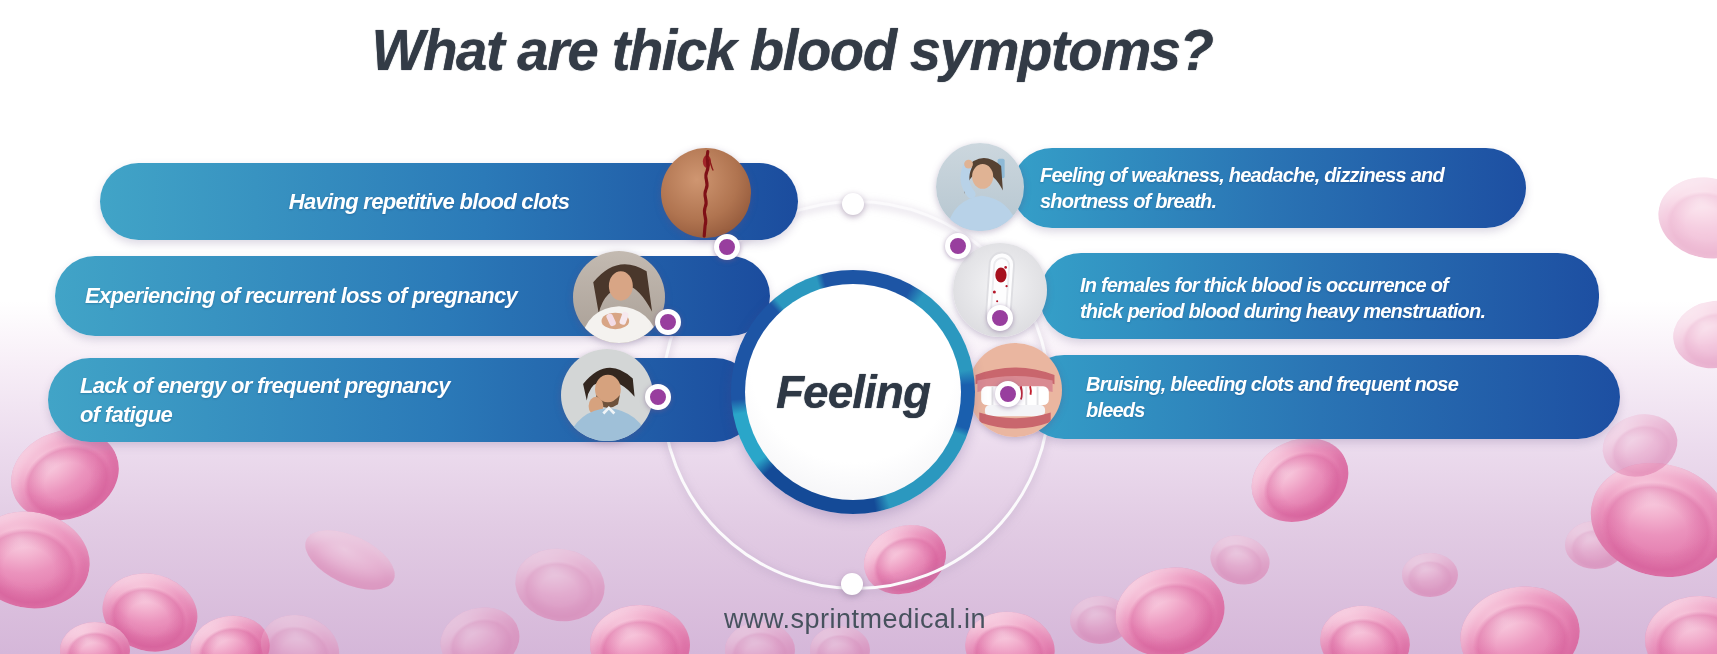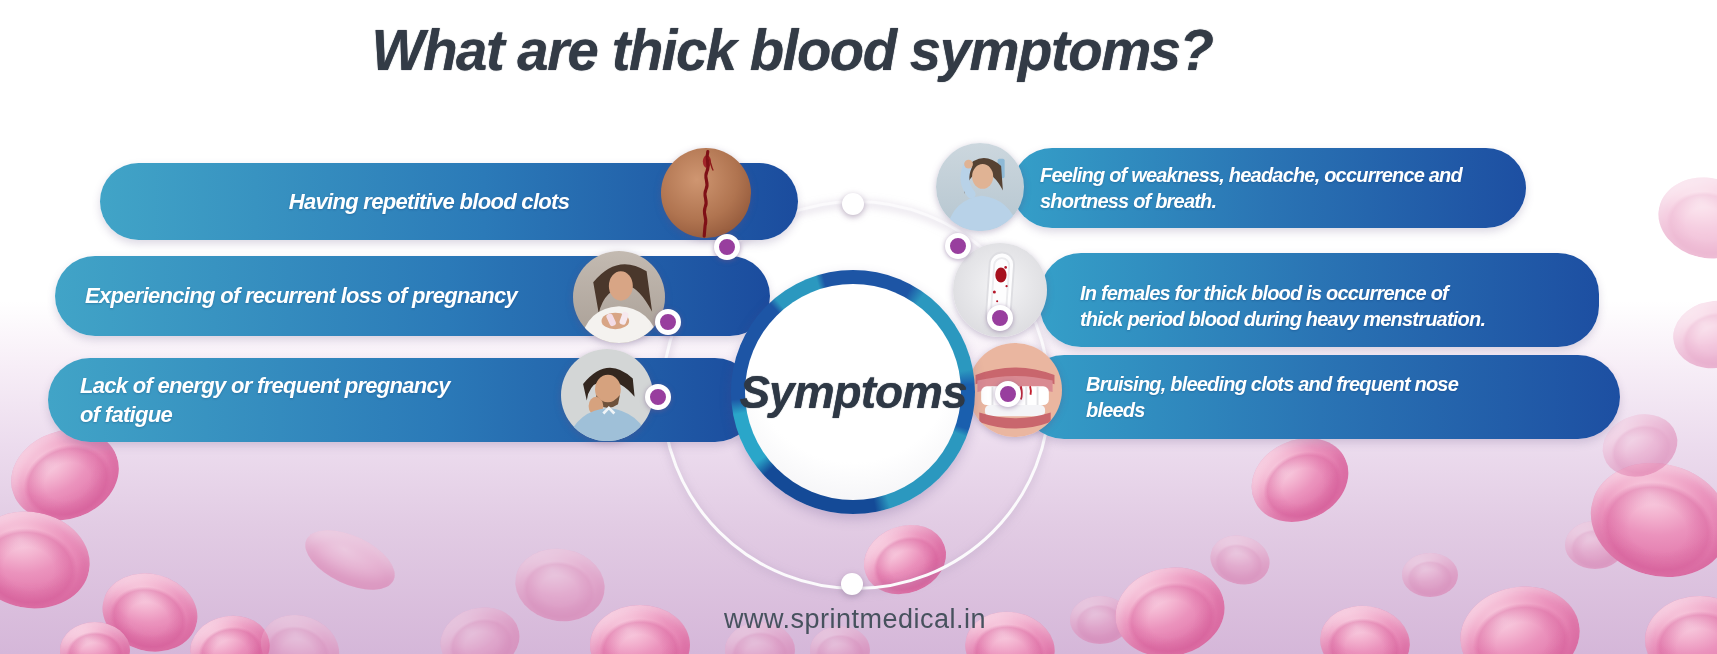--- a/index.html
+++ b/index.html
@@ -107,24 +107,24 @@
   </div>
   <div class="pill lft" style="left:55px;top:256px;width:590px;height:80px;border-radius:40px;padding:0 95px 0 30px;">
     <span class="pill-text one-line">Experiencing of recurrent loss of pregnancy</span>
   </div>
   <div class="pill lft" style="left:48px;top:358px;width:572px;height:84px;border-radius:42px;padding:0 105px 0 32px;">
     <span class="pill-text">Lack of energy or frequent pregnancy
 of fatigue</span>
   </div>
 
   <div class="pill rgt" style="left:1012px;top:148px;width:470px;height:80px;border-radius:40px;padding:0 16px 0 28px;">
-    <span class="pill-text">Feeling of weakness, headache, occurrence and
+    <span class="pill-text">Feeling of weakness, headache, dizziness and
 shortness of breath.</span>
   </div>
-  <div class="pill rgt" style="left:1040px;top:253px;width:505px;height:82px;border-radius:41px;padding:12px 14px 0 40px;">
+  <div class="pill rgt" style="left:1040px;top:253px;width:505px;height:82px;border-radius:41px;padding:4px 14px 0 40px;">
     <span class="pill-text">In females for thick blood is occurrence of
 thick period blood during heavy menstruation.</span>
   </div>
   <div class="pill rgt" style="left:1022px;top:355px;width:518px;height:84px;border-radius:42px;padding:0 16px 0 64px;">
     <span class="pill-text">Bruising, bleeding clots and frequent nose
 bleeds</span>
   </div>
 
   <div class="photo" style="left:661px;top:148px;width:90px;height:90px;" title="blood-clot-on-skin">
     <svg viewBox="0 0 100 100">
@@ -231,19 +231,19 @@
 
   <div class="pdot" style="left:714px;top:234px;"></div>
   <div class="pdot" style="left:655px;top:309px;"></div>
   <div class="pdot" style="left:645px;top:384px;"></div>
   <div class="pdot" style="left:945px;top:233px;"></div>
   <div class="pdot" style="left:987px;top:305px;"></div>
   <div class="pdot" style="left:995px;top:381px;"></div>
 
   <div class="ring">
     <div class="ring-inner">
-      <span class="center-label">Symptoms</span>
+      <span class="center-label">Feeling</span>
     </div>
   </div>
 
   <div class="site">www.sprintmedical.in</div>
 
 </div>
 
 </body></html>

